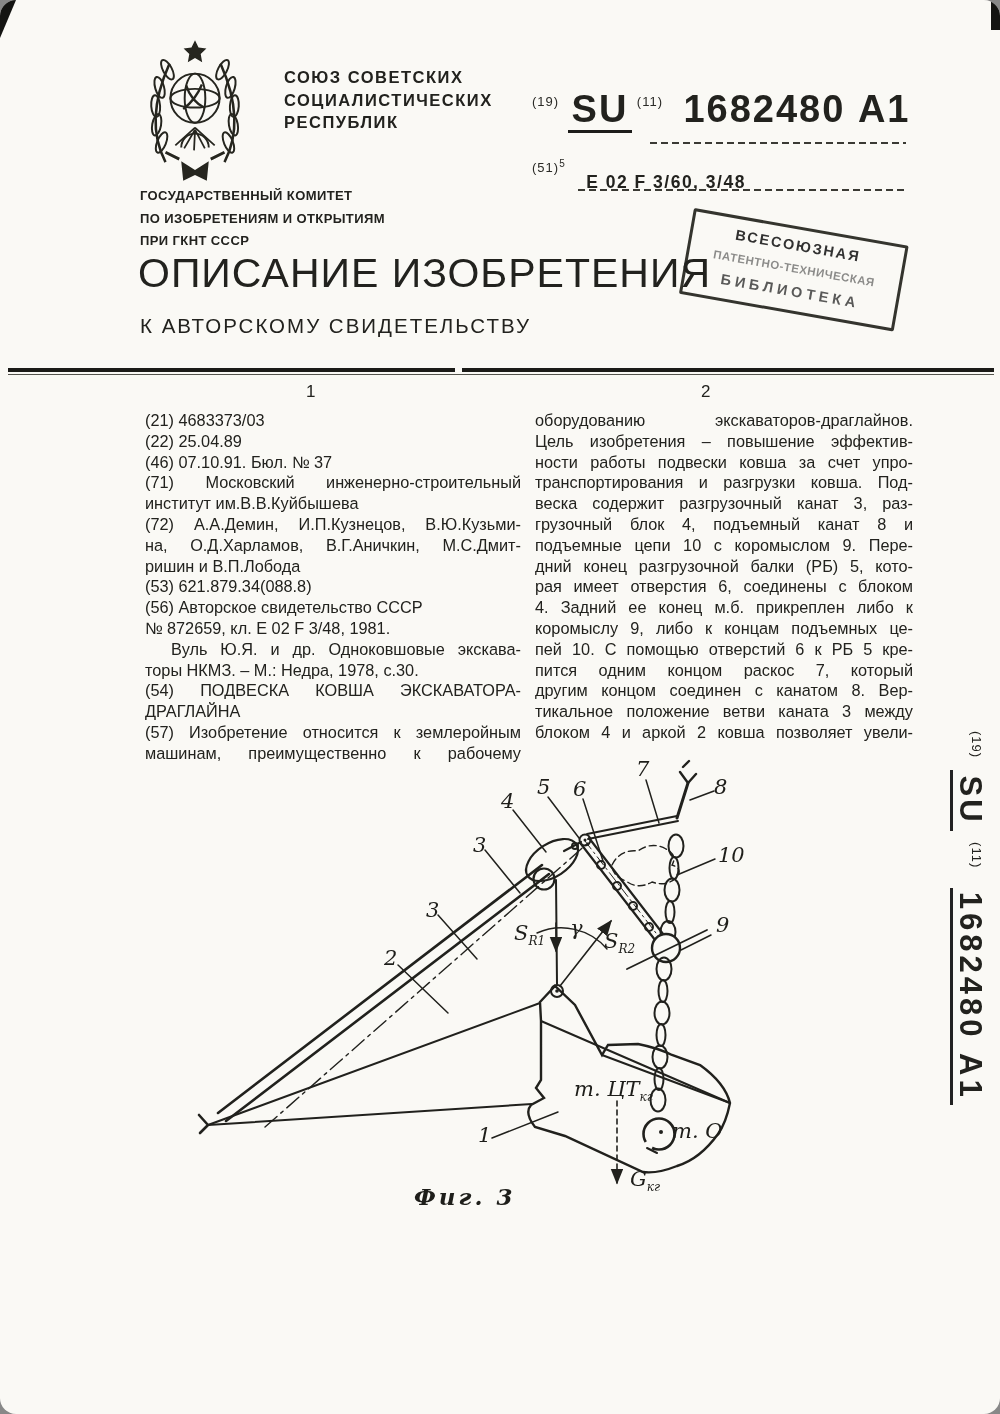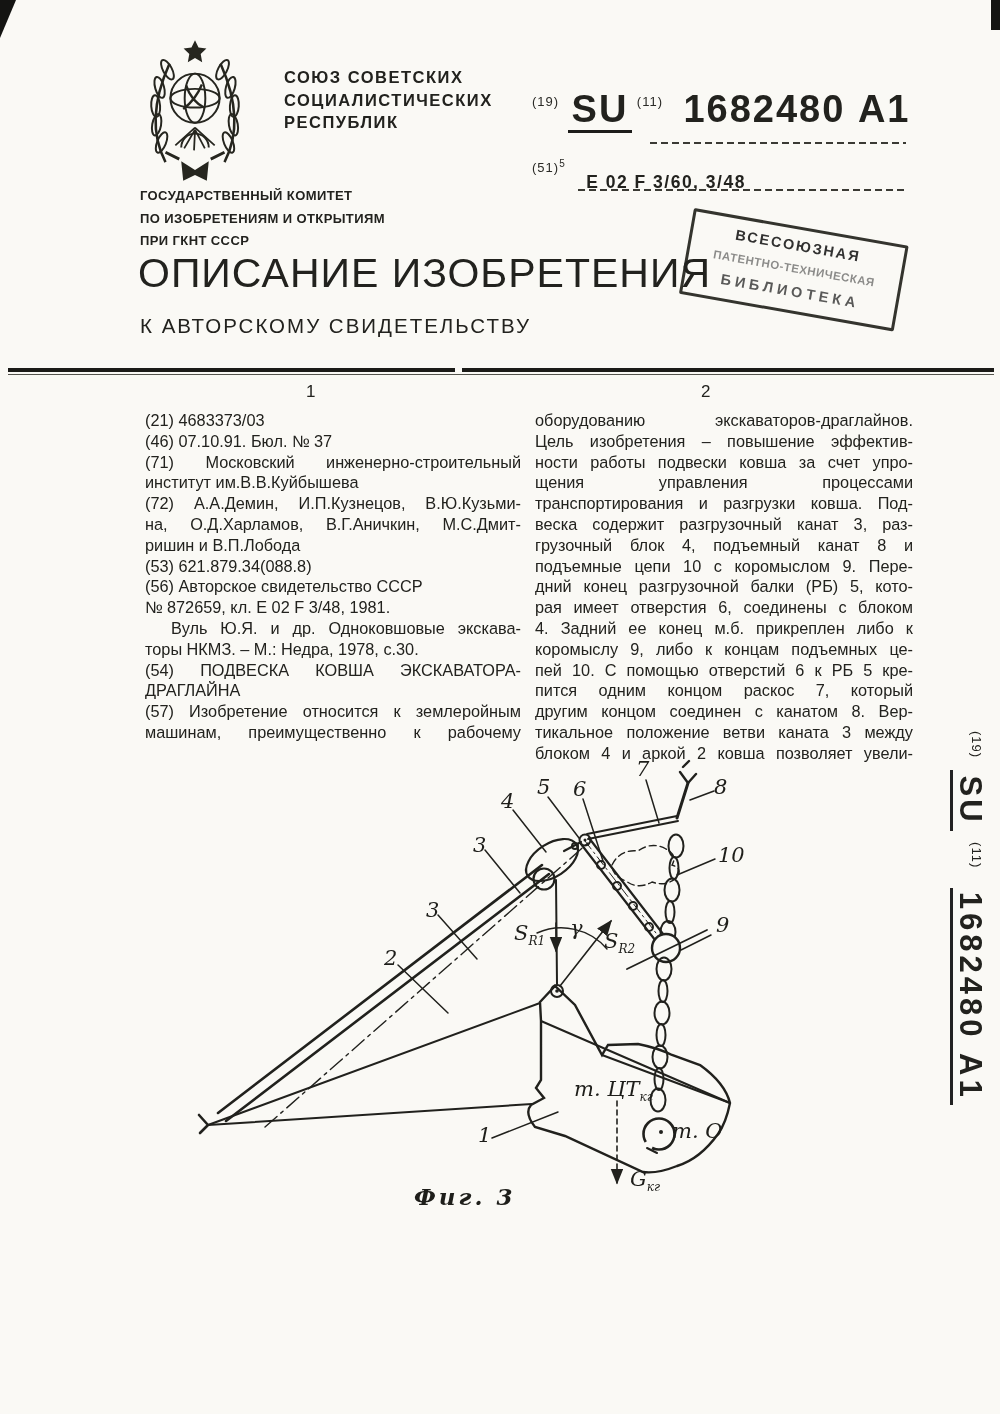--- a/index.html
+++ b/index.html
@@ -1,17 +1,17 @@
 <!DOCTYPE html>
 <html><head>
 <meta charset="utf-8">
 <style>
   html,body{margin:0;padding:0;background:#888;}
   .page{position:relative;width:1000px;height:1414px;margin:0 auto;background:#faf9f5;
-        font-family:"Liberation Sans",sans-serif;color:#22221e;overflow:hidden;}
+        font-family:"Liberation Sans",sans-serif;color:#22221e;overflow:hidden;border-radius:16px;}
   .abs{position:absolute;}
 
   
   .blob-tl{left:0;top:0;width:16px;height:38px;background:#141412;
            clip-path:polygon(0 0,100% 0,0 100%);}
   .blob-tr{right:0;top:0;width:9px;height:30px;background:#141412;}
 
   
   .emblem{left:136px;top:36px;}
   .country{left:284px;top:66px;font-size:16.5px;line-height:22.5px;font-weight:bold;
@@ -135,41 +135,41 @@
 
   <div class="abs rule" style="left:8px;top:368px;width:447px;"></div>
   <div class="abs rule" style="left:462px;top:368px;width:532px;"></div>
   <div class="abs rule-thin" style="left:8px;top:374px;width:986px;"></div>
 
   <div class="abs colno" style="left:306px;top:382px;">1</div>
   <div class="abs colno" style="left:701px;top:382px;">2</div>
 
   <div class="abs col" style="left:138px;top:410px;width:376px;">
       <div class="tline">(21) 4683373/03</div>
+      <div class="tline">(22) 25.04.89</div>
       <div class="tline">(46) 07.10.91. Бюл. № 37</div>
       <div class="tline just">(71) Московский инженерно-строительный</div>
       <div class="tline">институт им.В.В.Куйбышева</div>
       <div class="tline just">(72) А.А.Демин, И.П.Кузнецов, В.Ю.Кузьми-</div>
       <div class="tline just">на, О.Д.Харламов, В.Г.Аничкин, М.С.Дмит-</div>
       <div class="tline">ришин и В.П.Лобода</div>
       <div class="tline">(53) 621.879.34(088.8)</div>
       <div class="tline">(56) Авторское свидетельство СССР</div>
       <div class="tline">№ 872659, кл. Е 02 F 3/48, 1981.</div>
       <div class="tline just ind">Вуль Ю.Я. и др. Одноковшовые экскава-</div>
       <div class="tline">торы НКМЗ. – М.: Недра, 1978, с.30.</div>
       <div class="tline just">(54) ПОДВЕСКА КОВША ЭКСКАВАТОРА-</div>
       <div class="tline">ДРАГЛАЙНА</div>
       <div class="tline just">(57) Изобретение относится к землеройным</div>
       <div class="tline just">машинам, преимущественно к рабочему</div>
     </div>
   <div class="abs col" style="left:528px;top:410px;width:378px;">
       <div class="tline just">оборудованию экскаваторов-драглайнов.</div>
       <div class="tline just">Цель изобретения – повышение эффектив-</div>
       <div class="tline just">ности работы подвески ковша за счет упро-</div>
-      <div class="tline just">щения управления процессами</div>
       <div class="tline just">транспортирования и разгрузки ковша. Под-</div>
       <div class="tline just">веска содержит разгрузочный канат 3, раз-</div>
       <div class="tline just">грузочный блок 4, подъемный канат 8 и</div>
       <div class="tline just">подъемные цепи 10 с коромыслом 9. Пере-</div>
       <div class="tline just">дний конец разгрузочной балки (РБ) 5, кото-</div>
       <div class="tline just">рая имеет отверстия 6, соединены с блоком</div>
       <div class="tline just">4. Задний ее конец м.б. прикреплен либо к</div>
       <div class="tline just">коромыслу 9, либо к концам подъемных це-</div>
       <div class="tline just">пей 10. С помощью отверстий 6 к РБ 5 кре-</div>
       <div class="tline just">пится одним концом раскос 7, который</div>

